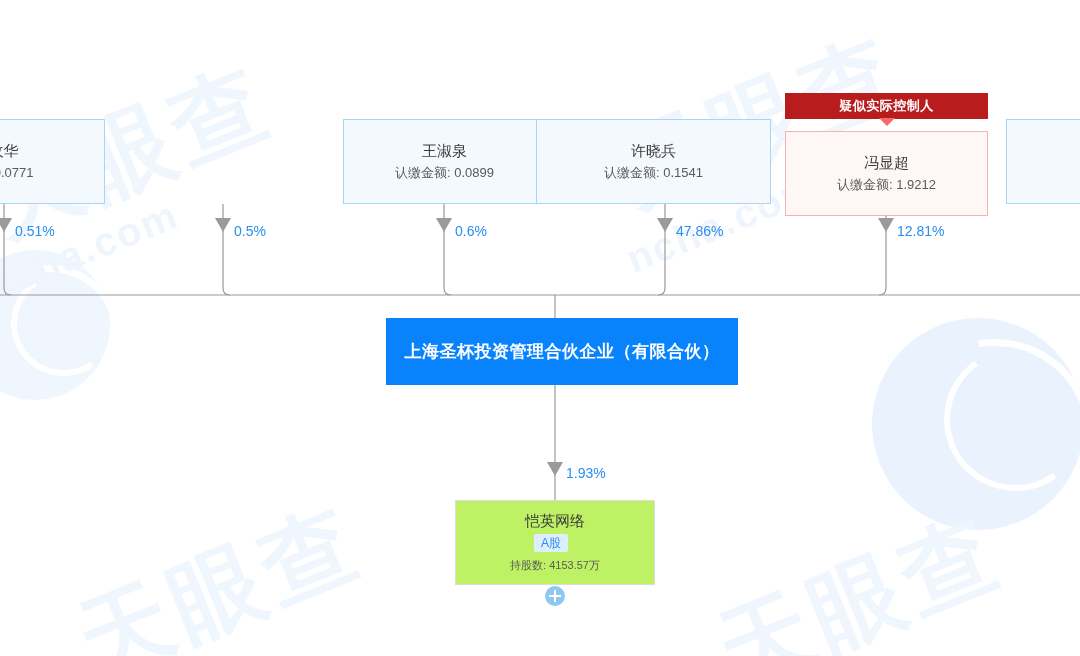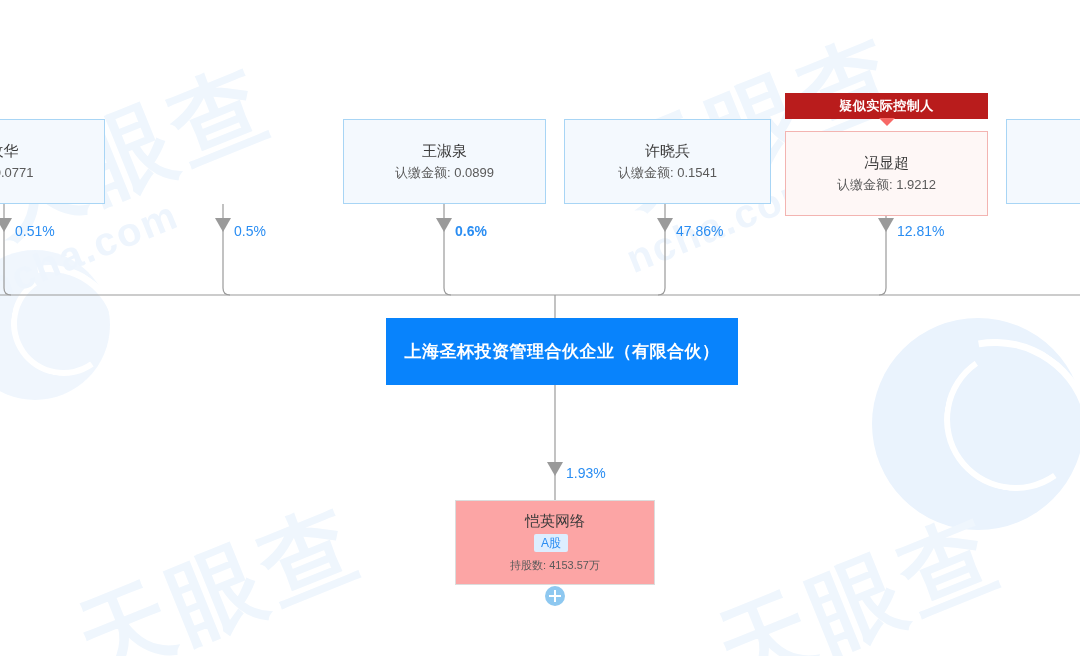--- a/index.html
+++ b/index.html
@@ -172,21 +172,21 @@
     justify-content: center;
     letter-spacing: 0.5px;
     margin-left: 7px;
   }
 
   
   .card-company {
     box-sizing: border-box;
     width: 100%;
     height: 100%;
-    background: #fca5a5;
+    background: #bef264;
     border: 1px solid #dcdcdc;
     display: flex;
     flex-direction: column;
     align-items: center;
     justify-content: center;
   }
   .card-company .nm {
     font-size: 15px;
     color: #3b3b3b;
     line-height: 24px;
@@ -265,41 +265,41 @@
     <polygon points="215,218 231,218 223,232" fill="#9a9a9a"></polygon>
     <polygon points="436,218 452,218 444,232" fill="#9a9a9a"></polygon>
     <polygon points="657,218 673,218 665,232" fill="#9a9a9a"></polygon>
     <polygon points="878,218 894,218 886,232" fill="#9a9a9a"></polygon>
 
     <polygon points="547,462 563,462 555,476" fill="#9a9a9a"></polygon>
   </svg>
 
   <div class="pct" style="left:15px; top:223px;">0.51%</div>
   <div class="pct" style="left:234px; top:223px;">0.5%</div>
-  <div class="pct" style="left:455px; top:223px;font-weight:bold;">0.6%</div>
+  <div class="pct" style="left:455px; top:223px;">0.6%</div>
   <div class="pct" style="left:676px; top:223px;">47.86%</div>
   <div class="pct" style="left:897px; top:223px;">12.81%</div>
   <div class="pct" style="left:566px; top:465px;">1.93%</div>
 
   <div class="node" style="left:-98px; top:119px; width:203px; height:85px;">
     <div class="card-holder">
       <div class="nm">政华</div>
       <div class="amt">额: 0.0771</div>
     </div>
   </div>
 
 
   <div class="node" style="left:343px; top:119px; width:203px; height:85px;">
     <div class="card-holder">
       <div class="nm">王淑泉</div>
       <div class="amt">认缴金额: 0.0899</div>
     </div>
   </div>
 
-  <div class="node" style="left:564px; top:119px; width:207px; height:85px;">
+  <div class="node" style="left:536px; top:119px; width:235px; height:85px;">
     <div class="card-holder">
       <div class="nm">许晓兵</div>
       <div class="amt">认缴金额: 0.1541</div>
     </div>
   </div>
 
   <div class="node node-flag" style="left:785px; top:119px; width:203px; height:85px;">
     <div class="flag-banner">疑似实际控制人</div>
     <div class="card-holder">
       <div class="nm">冯显超</div>

